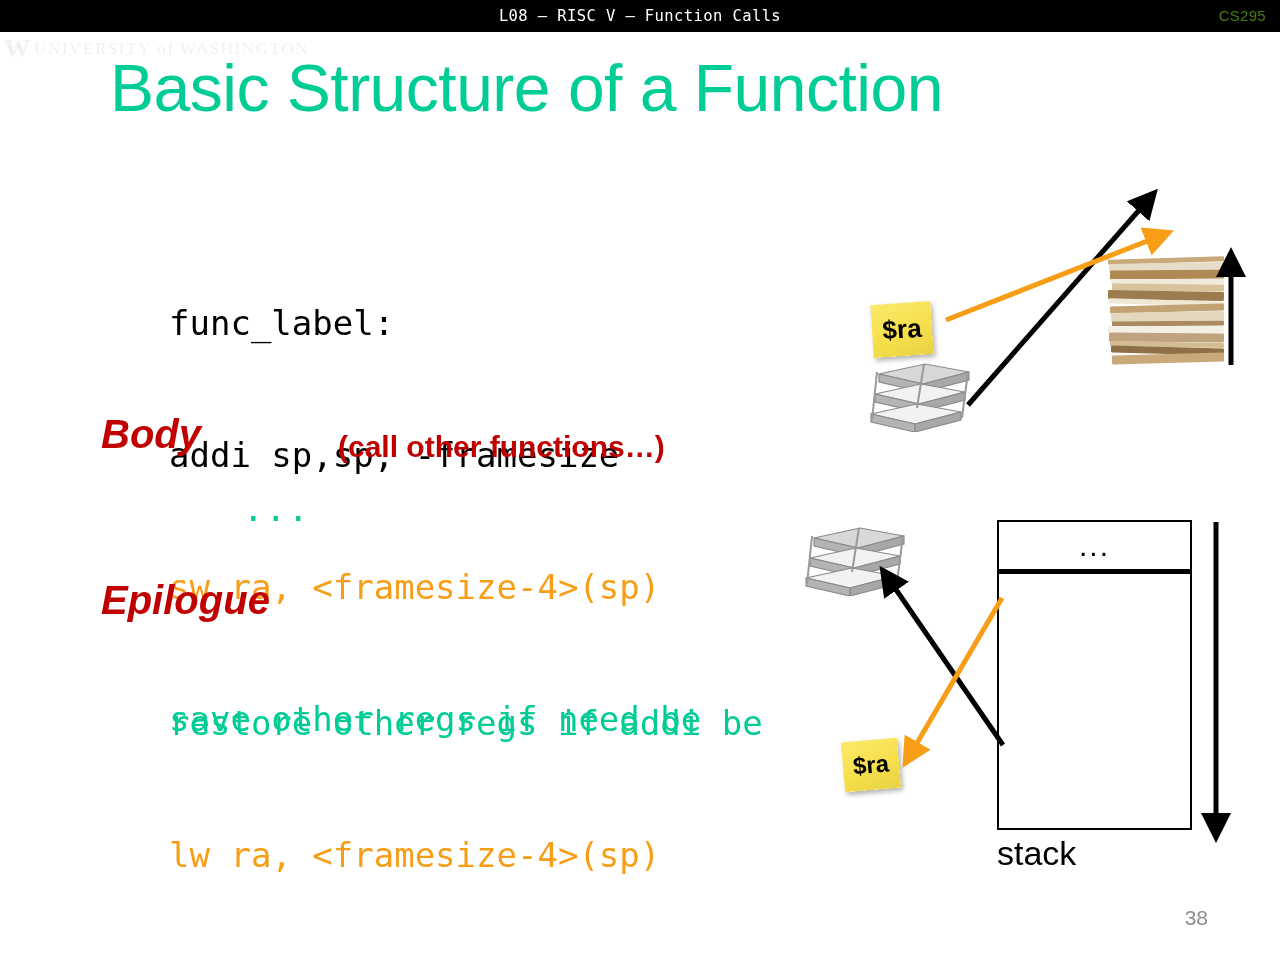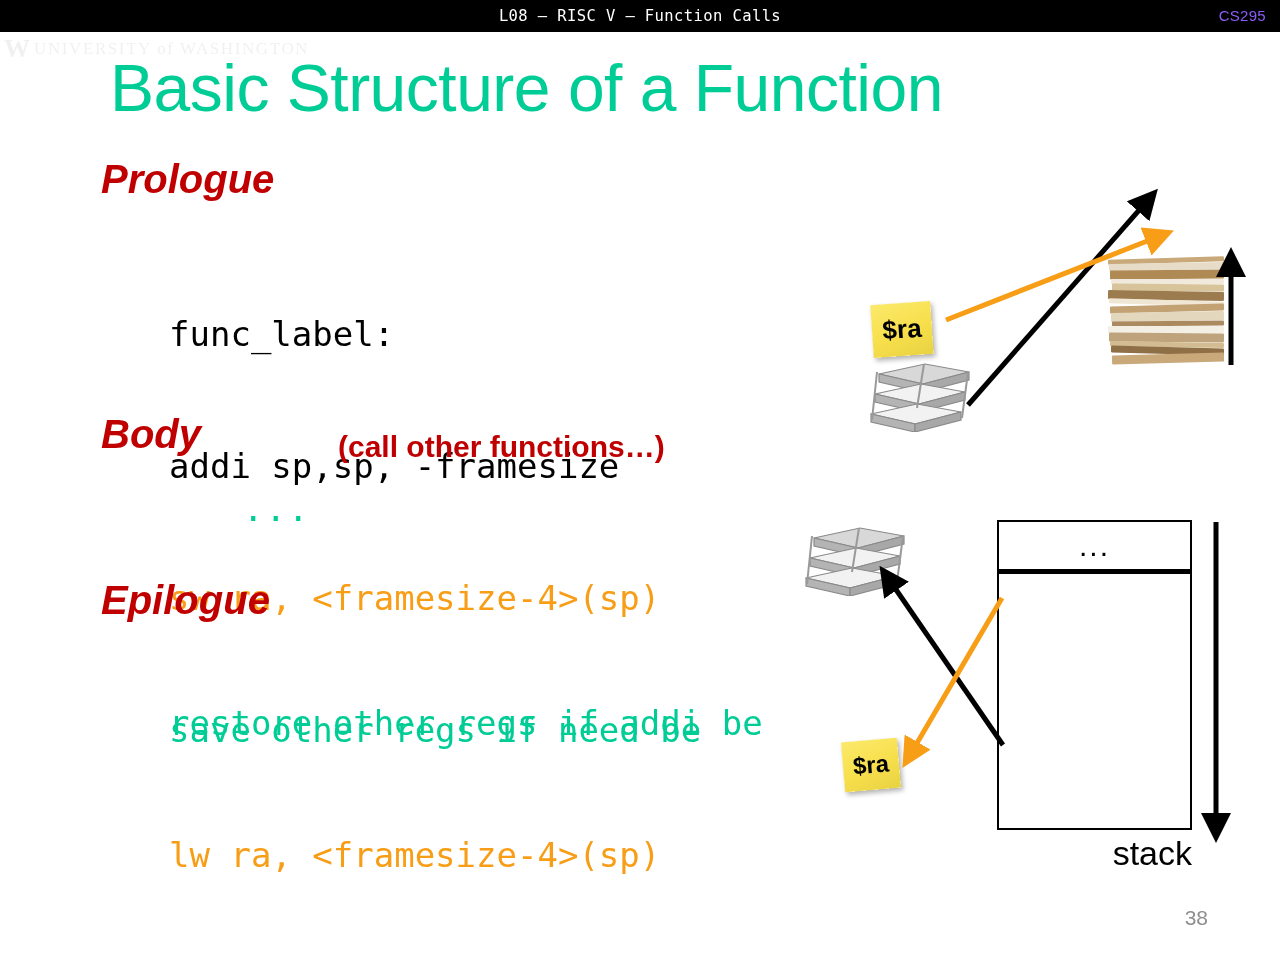--- a/index.html
+++ b/index.html
@@ -35,21 +35,21 @@
     color: #ffffff;
     font-family: "DejaVu Sans Mono", "Liberation Mono", monospace;
     font-size: 15.5px;
     letter-spacing: 0.4px;
     white-space: pre;
   }
   #header-course {
     position: absolute;
     right: 14px; top: 0;
     line-height: 32px;
-    color: #8b5cf6;
+    color: #4d7c0f;
     font-family: "Liberation Sans", sans-serif;
     font-size: 15px;
     letter-spacing: 0.3px;
   }
 
   
   #uw-watermark {
     position: absolute;
     left: 4px; top: 36px;
     height: 26px;
@@ -113,21 +113,21 @@
   }
 
   
   .code-block {
     position: absolute;
     font-family: "DejaVu Sans Mono", "Liberation Mono", monospace;
     font-size: 34px;
     line-height: 44px;
     white-space: pre;
   }
-  #code-prologue { left: 169px; top: 224px; }
+  #code-prologue { left: 169px; top: 213px; }
   #code-epilogue { left: 169px; top: 613px; }
 
   .c-black  { color: #000000; }
   .c-orange { color: #f79d16; }
   .c-teal   { color: #00cc96; }
 
   #body-ellipsis {
     position: absolute;
     left: 243px; top: 487px;
     color: #00cc96;
@@ -222,21 +222,21 @@
     justify-content: center;
     font-family: "Liberation Sans", sans-serif;
     font-size: 32px;
     color: #000000;
   }
   #stack-cell-empty { height: 197px; }
   #stack-label {
     position: absolute;
     left: 997px; top: 834px;
     width: 195px;
-    text-align: right;
+    text-align: left;
     font-family: "Liberation Sans", sans-serif;
     font-size: 34px;
     color: #000000;
   }
 
   
   #page-number {
     position: absolute;
     right: 72px; bottom: 30px;
     color: #8e8e8e;
@@ -253,21 +253,20 @@
   <div id="header-title">L08 – RISC V – Function Calls</div>
   <div id="header-course">CS295</div>
 
   <div id="uw-watermark">
     <span class="uw-w">W</span>
     <span class="uw-text">UNIVERSITY of WASHINGTON</span>
   </div>
 
   <div id="slide-title">Basic Structure of a Function</div>
 
-  <div class="section-heading" id="heading-prologue">Prologue</div>
 
   <div class="code-block" id="code-prologue">
     <div class="c-black">func_label:</div>
     <div class="c-black">addi sp,sp, -framesize</div>
     <div class="c-orange">sw ra, &lt;framesize-4&gt;(sp)</div>
     <div class="c-teal">save other regs if need be</div>
   </div>
 
   <div class="section-heading" id="heading-body">Body</div>
   <div id="body-note">(call other functions…)</div>

